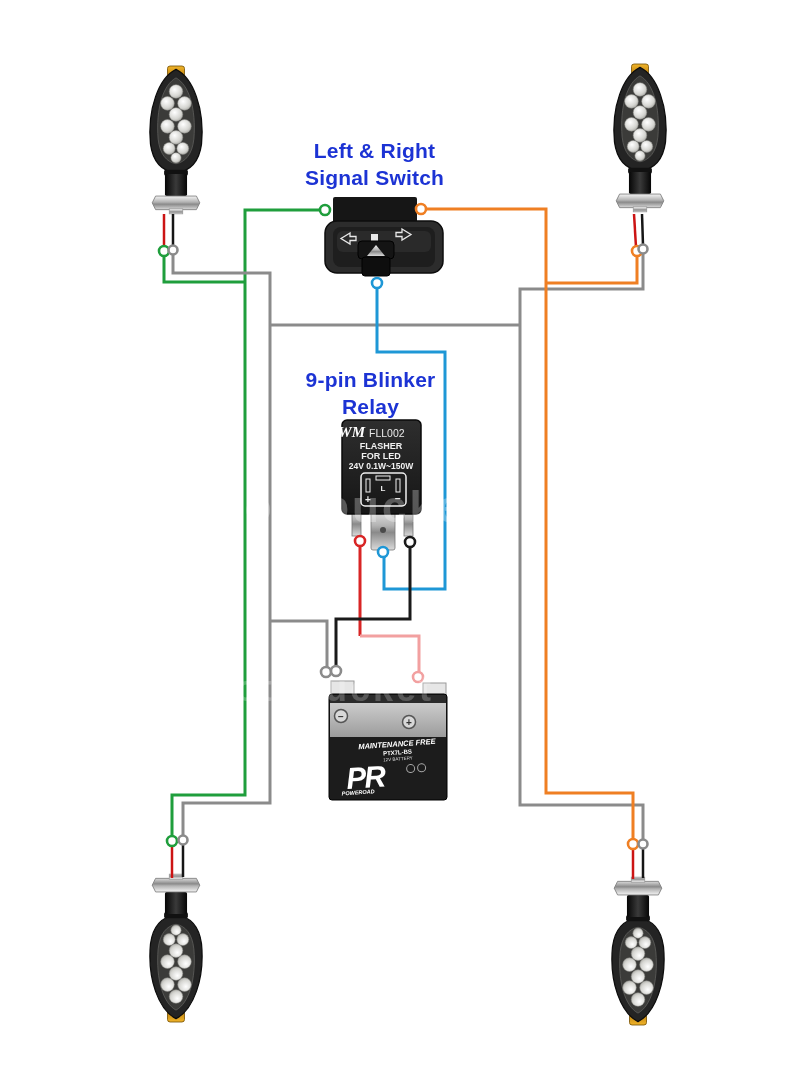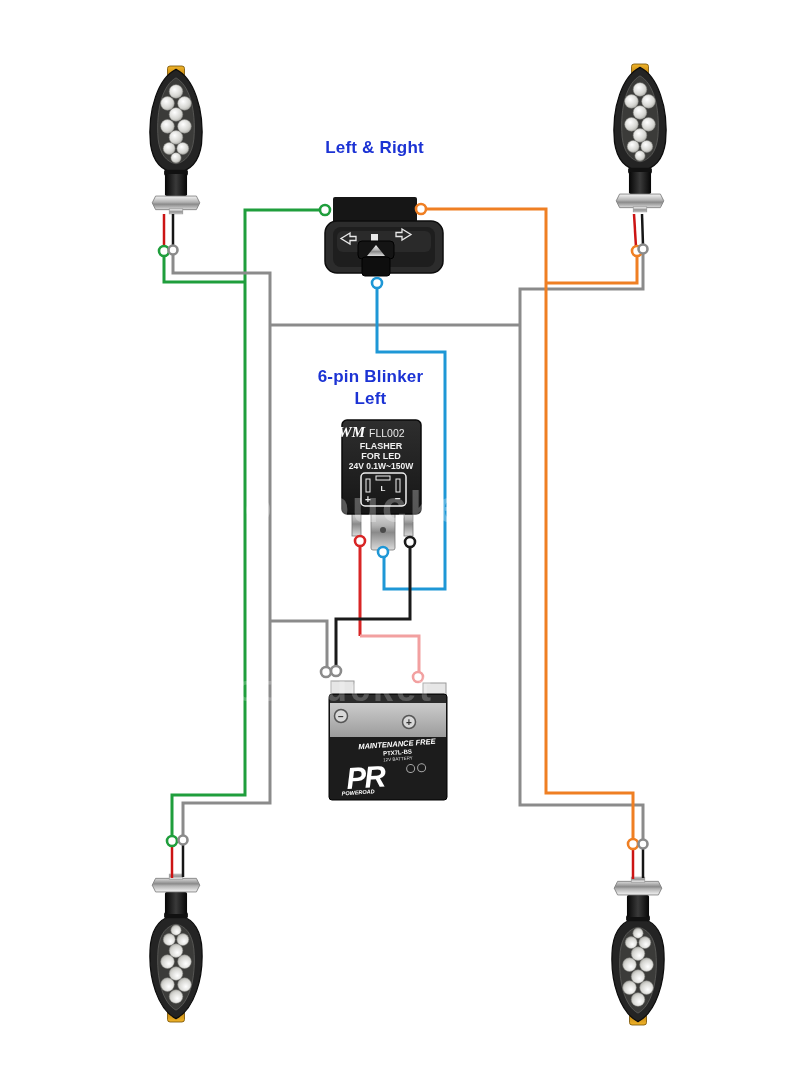--- a/index.html
+++ b/index.html
@@ -1,18 +1,18 @@
 <!DOCTYPE html>
 <html><head>
 <meta charset="utf-8">
 <style>
   html,body{margin:0;padding:0;background:#ffffff;font-family:"Liberation Sans",sans-serif;}
   .canvas{position:relative;width:810px;height:1080px;background:#ffffff;overflow:hidden;}
   .diagram-svg{position:absolute;left:0;top:0;}
-  .label-blue{position:absolute;text-align:center;font-weight:bold;font-size:17px;line-height:1.3;letter-spacing:.2px;}
+  .label-blue{position:absolute;text-align:center;font-weight:bold;font-size:21px;line-height:1.3;letter-spacing:.2px;}
   .watermark{position:absolute;font-size:44px;font-weight:bold;color:rgba(255,255,255,0.28);letter-spacing:3px;pointer-events:none;}
   .svg-sans{font-family:"Liberation Sans",sans-serif;}
   .svg-serif{font-family:"Liberation Serif",serif;}
 </style>
 </head>
 <body>
 
 <div class="canvas">
 
   <svg class="diagram-svg" width="810" height="1080" viewBox="0 0 810 1080">
@@ -206,19 +206,20 @@
         <circle cx="410" cy="542" r="5"></circle>
       </g>
     </g>
   </svg>
 
   <div class="watermark" style="left:185px;top:482px;width:440px;">photobucket</div>
   <div class="watermark" style="left:185px;top:668px;width:440px;font-size:36px;color:rgba(255,255,255,0.22);">photobucket</div>
 
   <div class="label-blue" style="left: 292px; top: 137px; width: 165px; color: rgb(28, 51, 212);">
     <div>Left &amp; Right</div>
+    <div>Signal Switch</div>
   </div>
   <div class="label-blue" style="left: 288px; top: 366px; width: 165px; color: rgb(28, 51, 212);">
-    <div>6-pin Blinker</div>
-    <div>Left</div>
+    <div>9-pin Blinker</div>
+    <div>Relay</div>
   </div>
 
 </div>
 
 </body></html>

